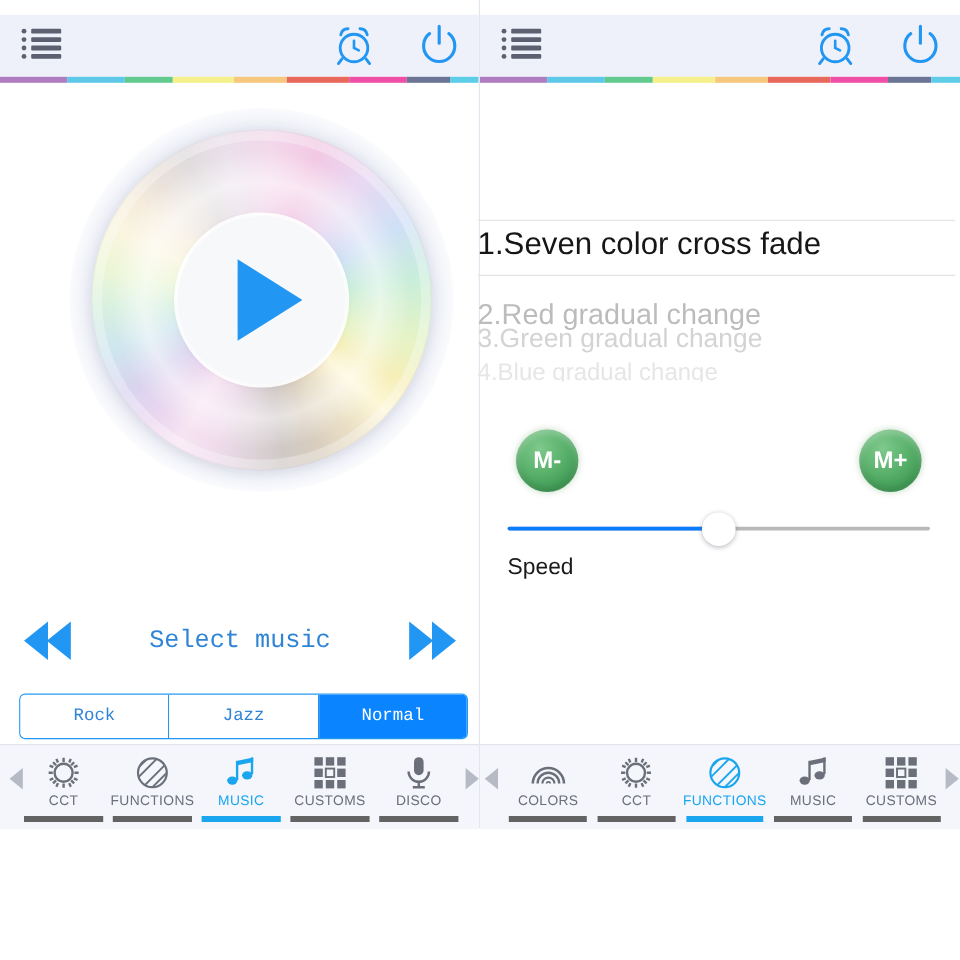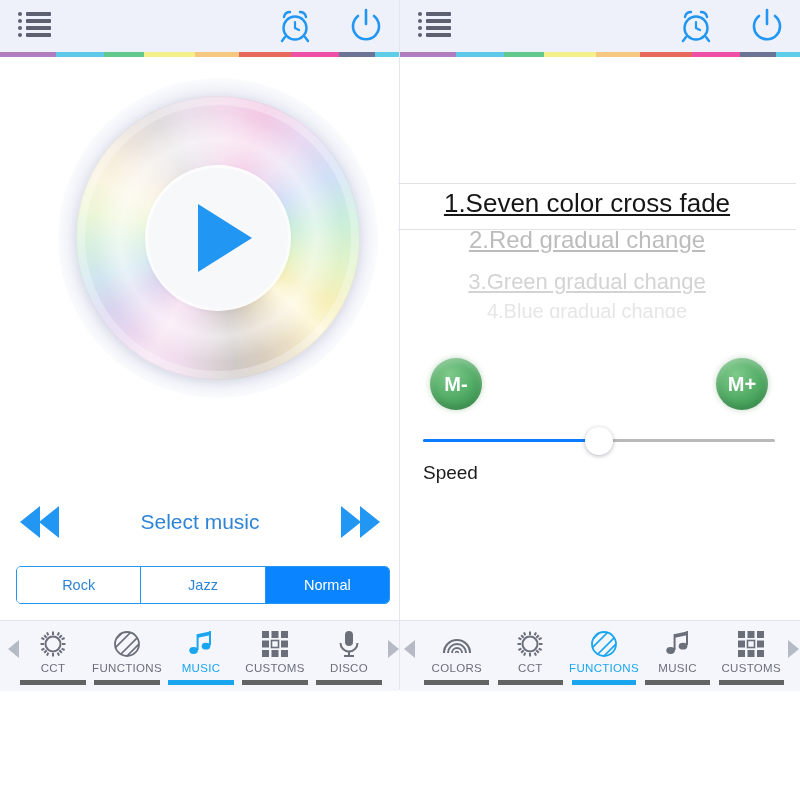--- a/index.html
+++ b/index.html
@@ -6,21 +6,21 @@
   body{
     width:800px;height:800px;
     background:#ffffff;
     font-family:"Liberation Sans", sans-serif;
     overflow:hidden;
     position:relative;
   }
   .screen{position:absolute;inset:0;width:800px;height:800px;}
 
   
-  .panel{position:absolute;top:0;height:690px;overflow:hidden;background:#ffffff;}
+  .panel{position:absolute;top:12px;height:690px;overflow:hidden;background:#ffffff;font-family:Liberation Mono, monospace;}
   .panel-left{left:0;width:399px;}
   .panel-right{left:400px;width:400px;}
   .panel-divider{position:absolute;left:399px;top:0;width:1px;height:690px;background:#e3e6ee;}
 
   
   .topbar{position:absolute;left:0;top:0;width:100%;height:52px;background:#eef1f9;}
   .topbar-inner{position:relative;width:100%;height:52px;}
   .nav-icon{position:absolute;top:50%;transform:translateY(-50%);cursor:pointer;}
 
   .list-icon{width:34px;height:28px;}
@@ -68,23 +68,23 @@
   .seg-control{position:absolute;left:16px;top:566px;width:372px;height:36px;border:1px solid #2196f3;border-radius:5px;display:flex;overflow:hidden;background:#fff;}
   .seg-btn{flex:1;display:flex;align-items:center;justify-content:center;font-size:14.5px;color:#2f84d6;border-right:1px solid #2196f3;cursor:pointer;background:#fff;}
   .seg-btn:last-child{border-right:none;}
   .seg-btn.active{background:#0a84ff;color:#ffffff;}
 
   
   .picker{position:absolute;left:398px;top:183px;width:400px;height:135px;overflow:hidden;}
   .picker-line{position:absolute;left:0;width:398px;height:1px;background:#e2e2e2;}
   .picker-line.top{top:0;}
   .picker-line.bot{top:46px;}
-  .picker-item{position:absolute;left:0;width:378px;text-align:center;white-space:nowrap;text-decoration:underline;}
+  .picker-item{position:absolute;left:0;width:378px;white-space:nowrap;}
   .pi0{top:5px;font-size:26px;color:#161616;}
-  .pi1{top:43px;font-size:24px;color:#bcbcbc;}
+  .pi1{top:66px;font-size:24px;color:#bcbcbc;}
   .pi2{top:86px;font-size:22px;color:#d3d3d3;}
   .pi3{top:117px;font-size:20px;color:#e6e6e6;}
 
   
   .mbtn{position:absolute;top:358px;width:52px;height:52px;border-radius:50%;
      background:radial-gradient(circle at 38% 30%, #7fc98c 0%, #58b06a 45%, #3f9a54 75%, #4f9d62 100%);
      box-shadow:0 0 6px rgba(120,170,120,.45), inset 0 -3px 6px rgba(0,0,0,.12), inset 0 3px 6px rgba(255,255,255,.35);
      display:flex;align-items:center;justify-content:center;color:#fff;font-size:20px;font-weight:bold;cursor:pointer;}
   .mminus{left:430px;}
   .mplus{left:716px;}

